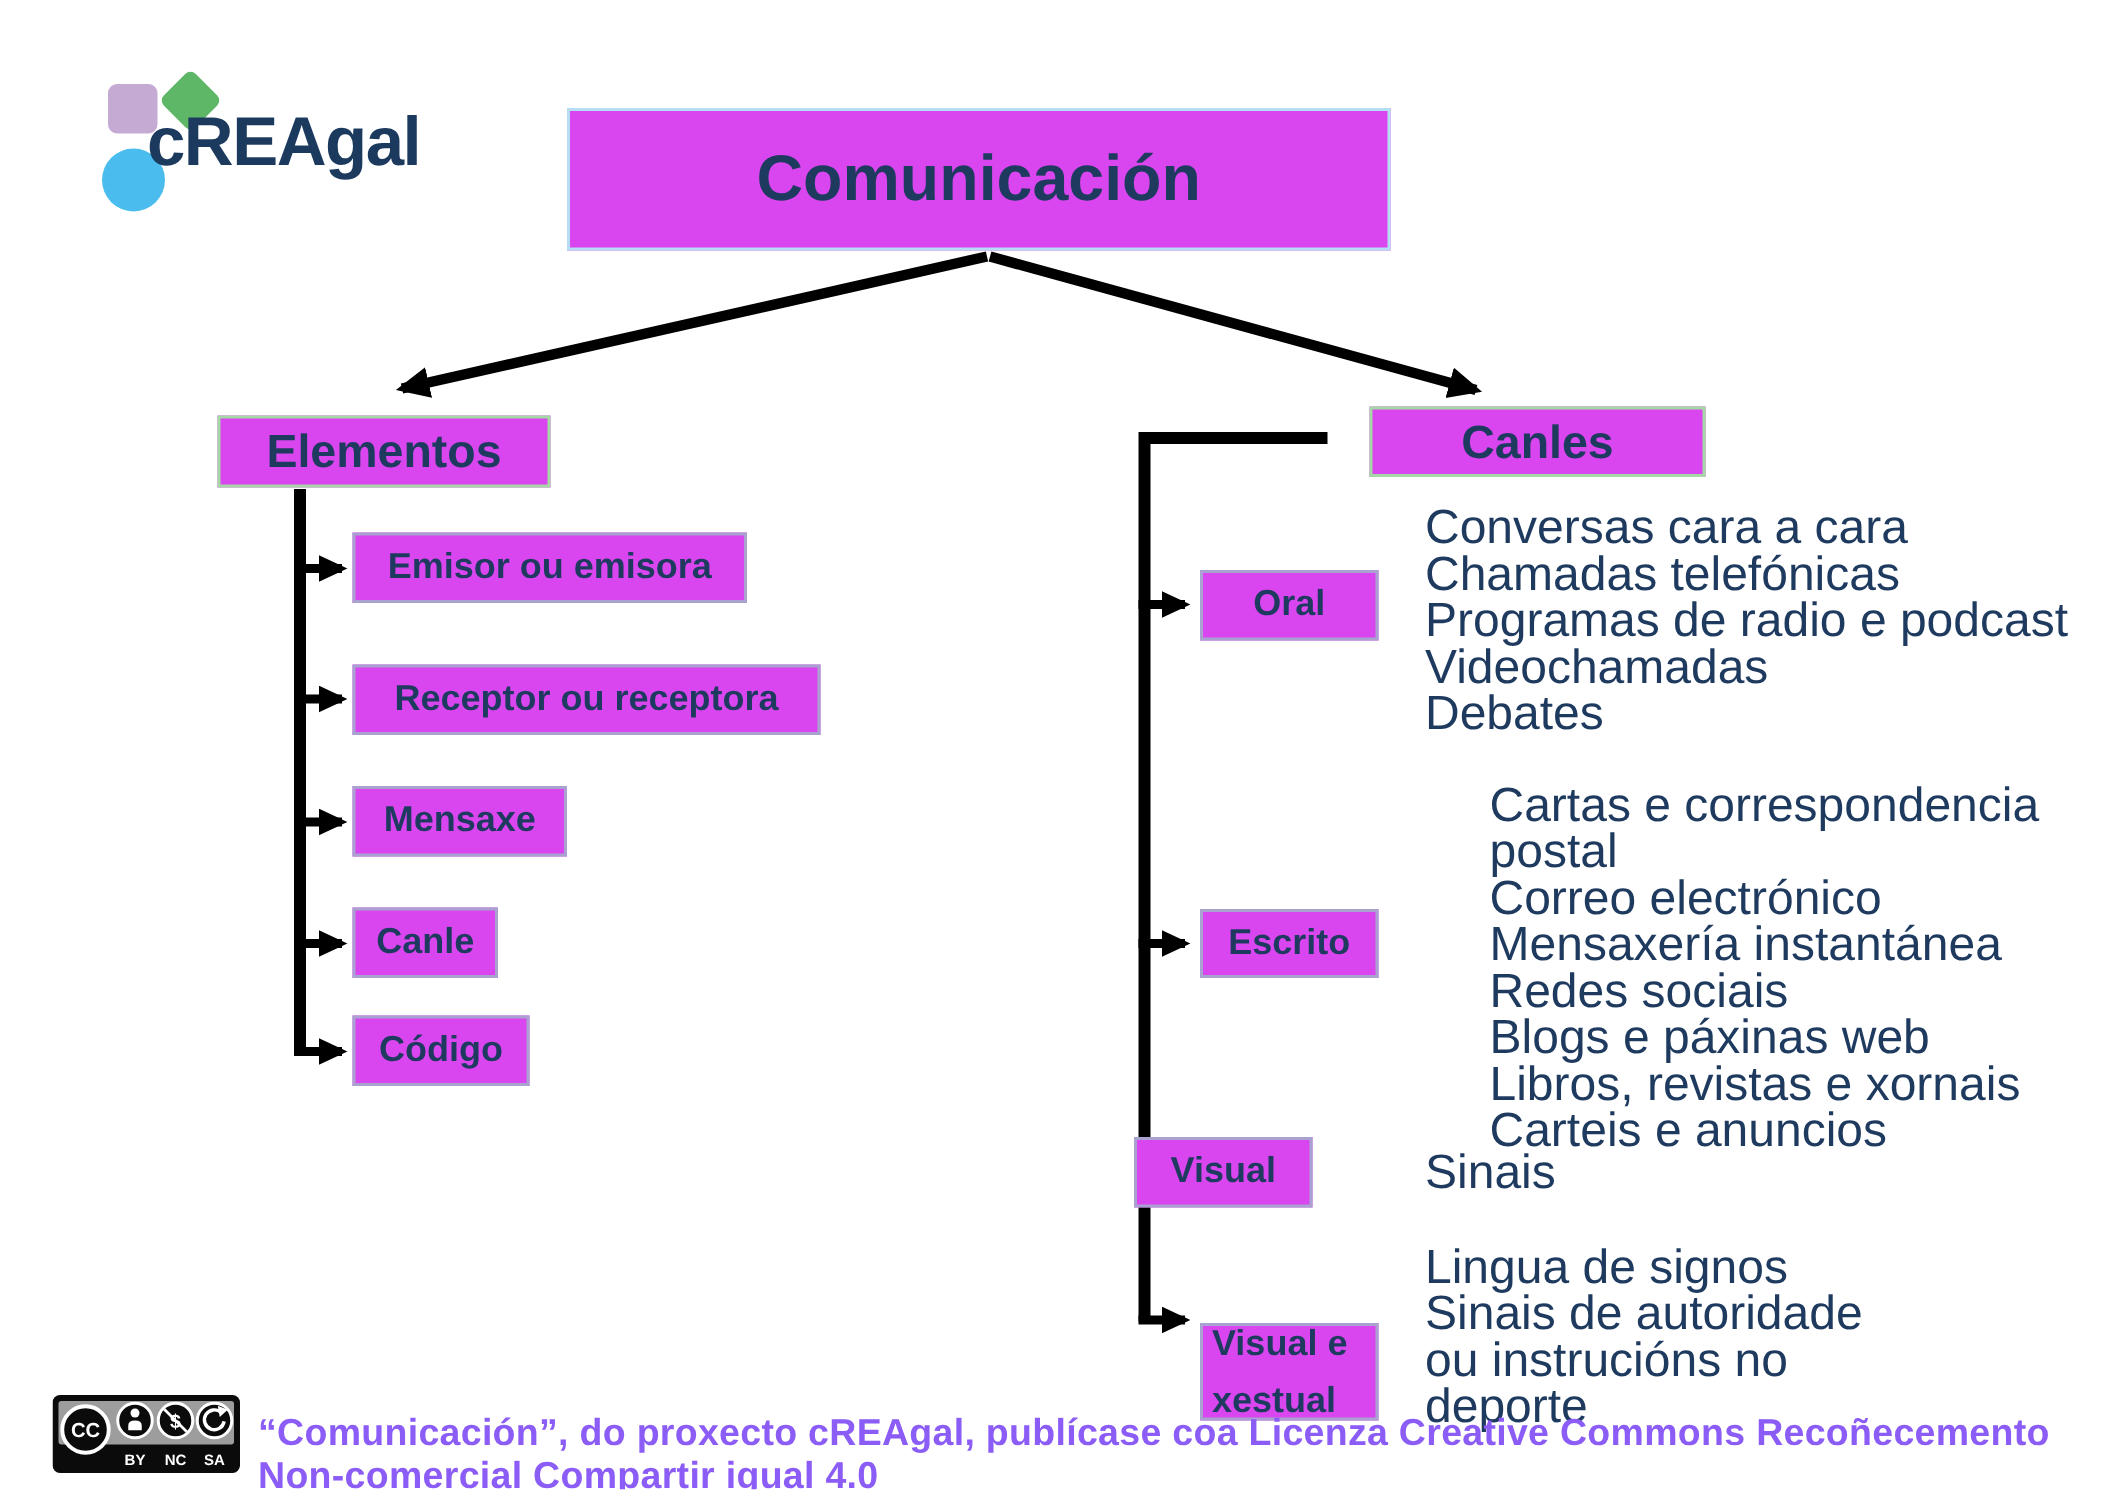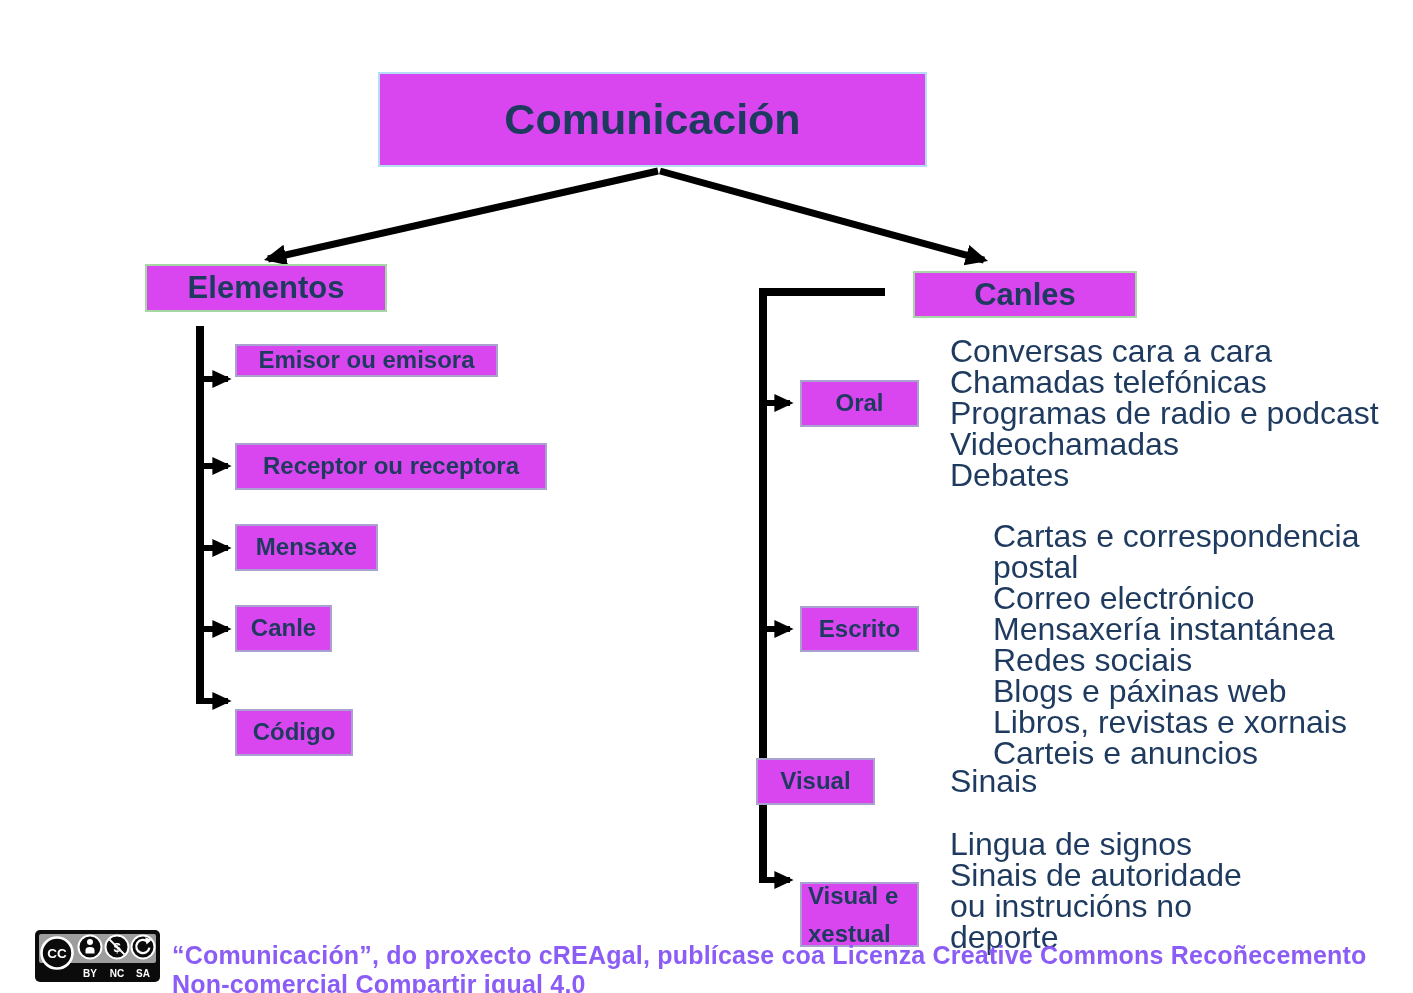--- a/index.html
+++ b/index.html
@@ -16,28 +16,28 @@
   .logo .di { position:absolute; left:47px; top:7px; width:30px; height:30px; background:#5db766; border-radius:5px; transform:rotate(45deg); }
   .logo .ci { position:absolute; left:3px; top:54px; width:42px; height:42px; background:#4abced; border-radius:50%; }
   .logo .logo-text { position:absolute; left:33px; top:22px; font-size:46px; font-weight:700; color:#1c3a5e; letter-spacing:-1px; }
 
   
   .box { position:absolute; display:flex; align-items:center; justify-content:center;
          text-align:left; background:#d946ef; z-index:2; }
   .title-box { left:378px; top:72px; width:549px; height:95px;
                border:2px solid #b5ddf3; font-size:43px; font-weight:600; }
   .branch { border:2px solid #a6d8a6; font-size:31px; font-weight:600; }
-  #elementos-box { left:145px; top:264px; width:242px; height:48px; }
+  #elementos-box { left:145px; top:277px; width:222px; height:48px; }
   #canles-box    { left:885px; top:271px; width:224px; height:47px;margin-left:28px; }
   .item { border:2px solid #a9a2d0; font-size:24px; font-weight:600; line-height:1.35; }
-  #e0 { left:235px; top:344px; width:263px; height:33px; }
+  #e0 { left:235px; top:355px; width:263px; height:47px; }
   #e1 { left:235px; top:443px; width:312px; height:47px; }
   #e2 { left:235px; top:524px; width:143px; height:47px; }
   #e3 { left:235px; top:605px; width:97px;  height:47px; }
-  #e4 { left:235px; top:677px; width:118px; height:47px;margin-top:32px; }
+  #e4 { left:235px; top:677px; width:118px; height:47px; }
   #c0 { left:800px; top:380px; width:119px; height:47px; }
   #c1 { left:800px; top:606px; width:119px; height:46px; }
   #c2 { left:756px; top:758px; width:119px; height:47px; }
   #c3 { left:800px; top:882px; width:119px; height:65px; padding:2px 6px; line-height:1.55; }
 
   
   .examples { position:absolute; font-size:32px; line-height:31px; font-weight:500;
               color:#1e3a5f; white-space:pre-line; z-index:2; }
   #list-oral    { left:950px; top:336px; }
   #list-escrito { left:950px; top:521px;margin-left:43px; }
@@ -72,20 +72,26 @@
     <line x1="196" y1="701" x2="228" y2="701" stroke="#000" stroke-width="6" marker-end="url(#arw)"></line>
 
     <line x1="763" y1="288" x2="763" y2="881" stroke="#000" stroke-width="8"></line>
     <line x1="760" y1="292" x2="885" y2="292" stroke="#000" stroke-width="8"></line>
     <line x1="759" y1="403" x2="790" y2="403" stroke="#000" stroke-width="6" marker-end="url(#arw)"></line>
     <line x1="759" y1="629" x2="790" y2="629" stroke="#000" stroke-width="6" marker-end="url(#arw)"></line>
     <line x1="759" y1="781" x2="790" y2="781" stroke="#000" stroke-width="6" marker-end="url(#arw)"></line>
     <line x1="759" y1="880" x2="790" y2="880" stroke="#000" stroke-width="6" marker-end="url(#arw)"></line>
   </svg>
 
+  <div class="logo">
+    <span class="sq"></span>
+    <span class="di"></span>
+    <span class="ci"></span>
+    <span class="logo-text">cREAgal</span>
+  </div>
 
   <div class="box title-box">Comunicación</div>
 
   <div class="box branch" id="elementos-box">Elementos</div>
   <div class="box branch" id="canles-box">Canles</div>
 
   <div class="box item" id="e0">Emisor ou emisora</div>
   <div class="box item" id="e1">Receptor ou receptora</div>
   <div class="box item" id="e2">Mensaxe</div>
   <div class="box item" id="e3">Canle</div>

